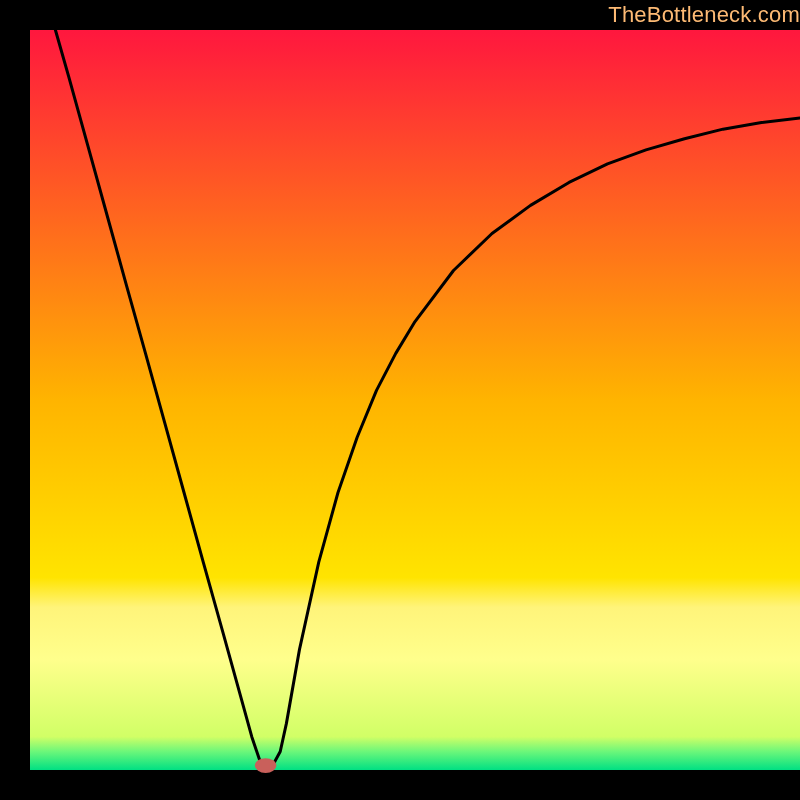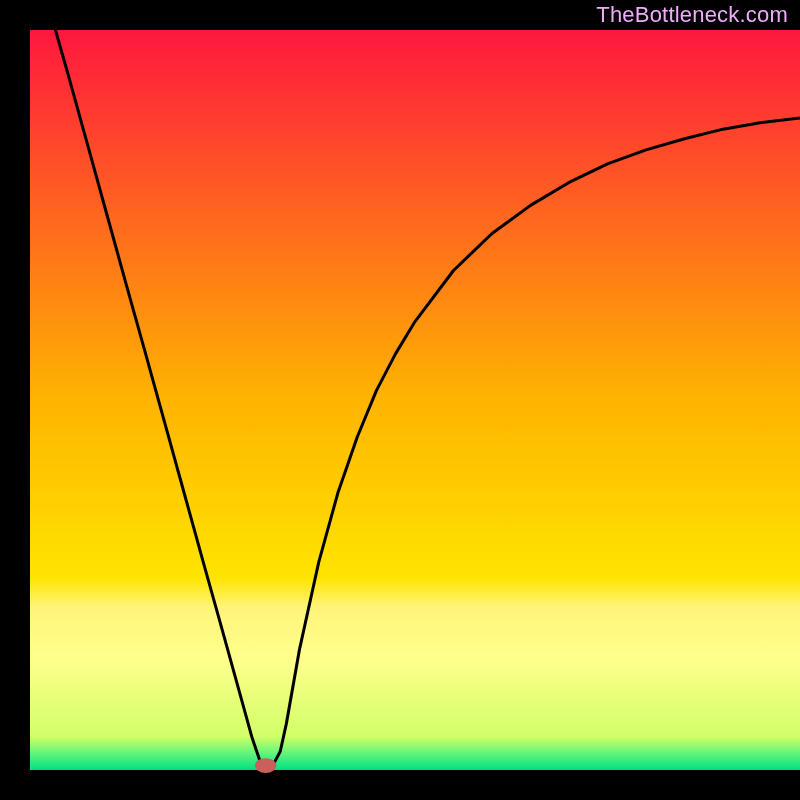--- a/index.html
+++ b/index.html
@@ -15,22 +15,22 @@
     position: absolute;
     left: 0;
     top: 0;
     width: 800px;
     height: 800px;
     background: #000;
   }
   .watermark {
     position: absolute;
     top: 2px;
-    right: 12px;
-    color: #f0abfc;
+    right: 0;
+    color: #fdba74;
     font-size: 22px;
     font-weight: 400;
     letter-spacing: 0.2px;
     user-select: none;
   }
   svg {
     position: absolute;
     left: 0;
     top: 0;
   }

